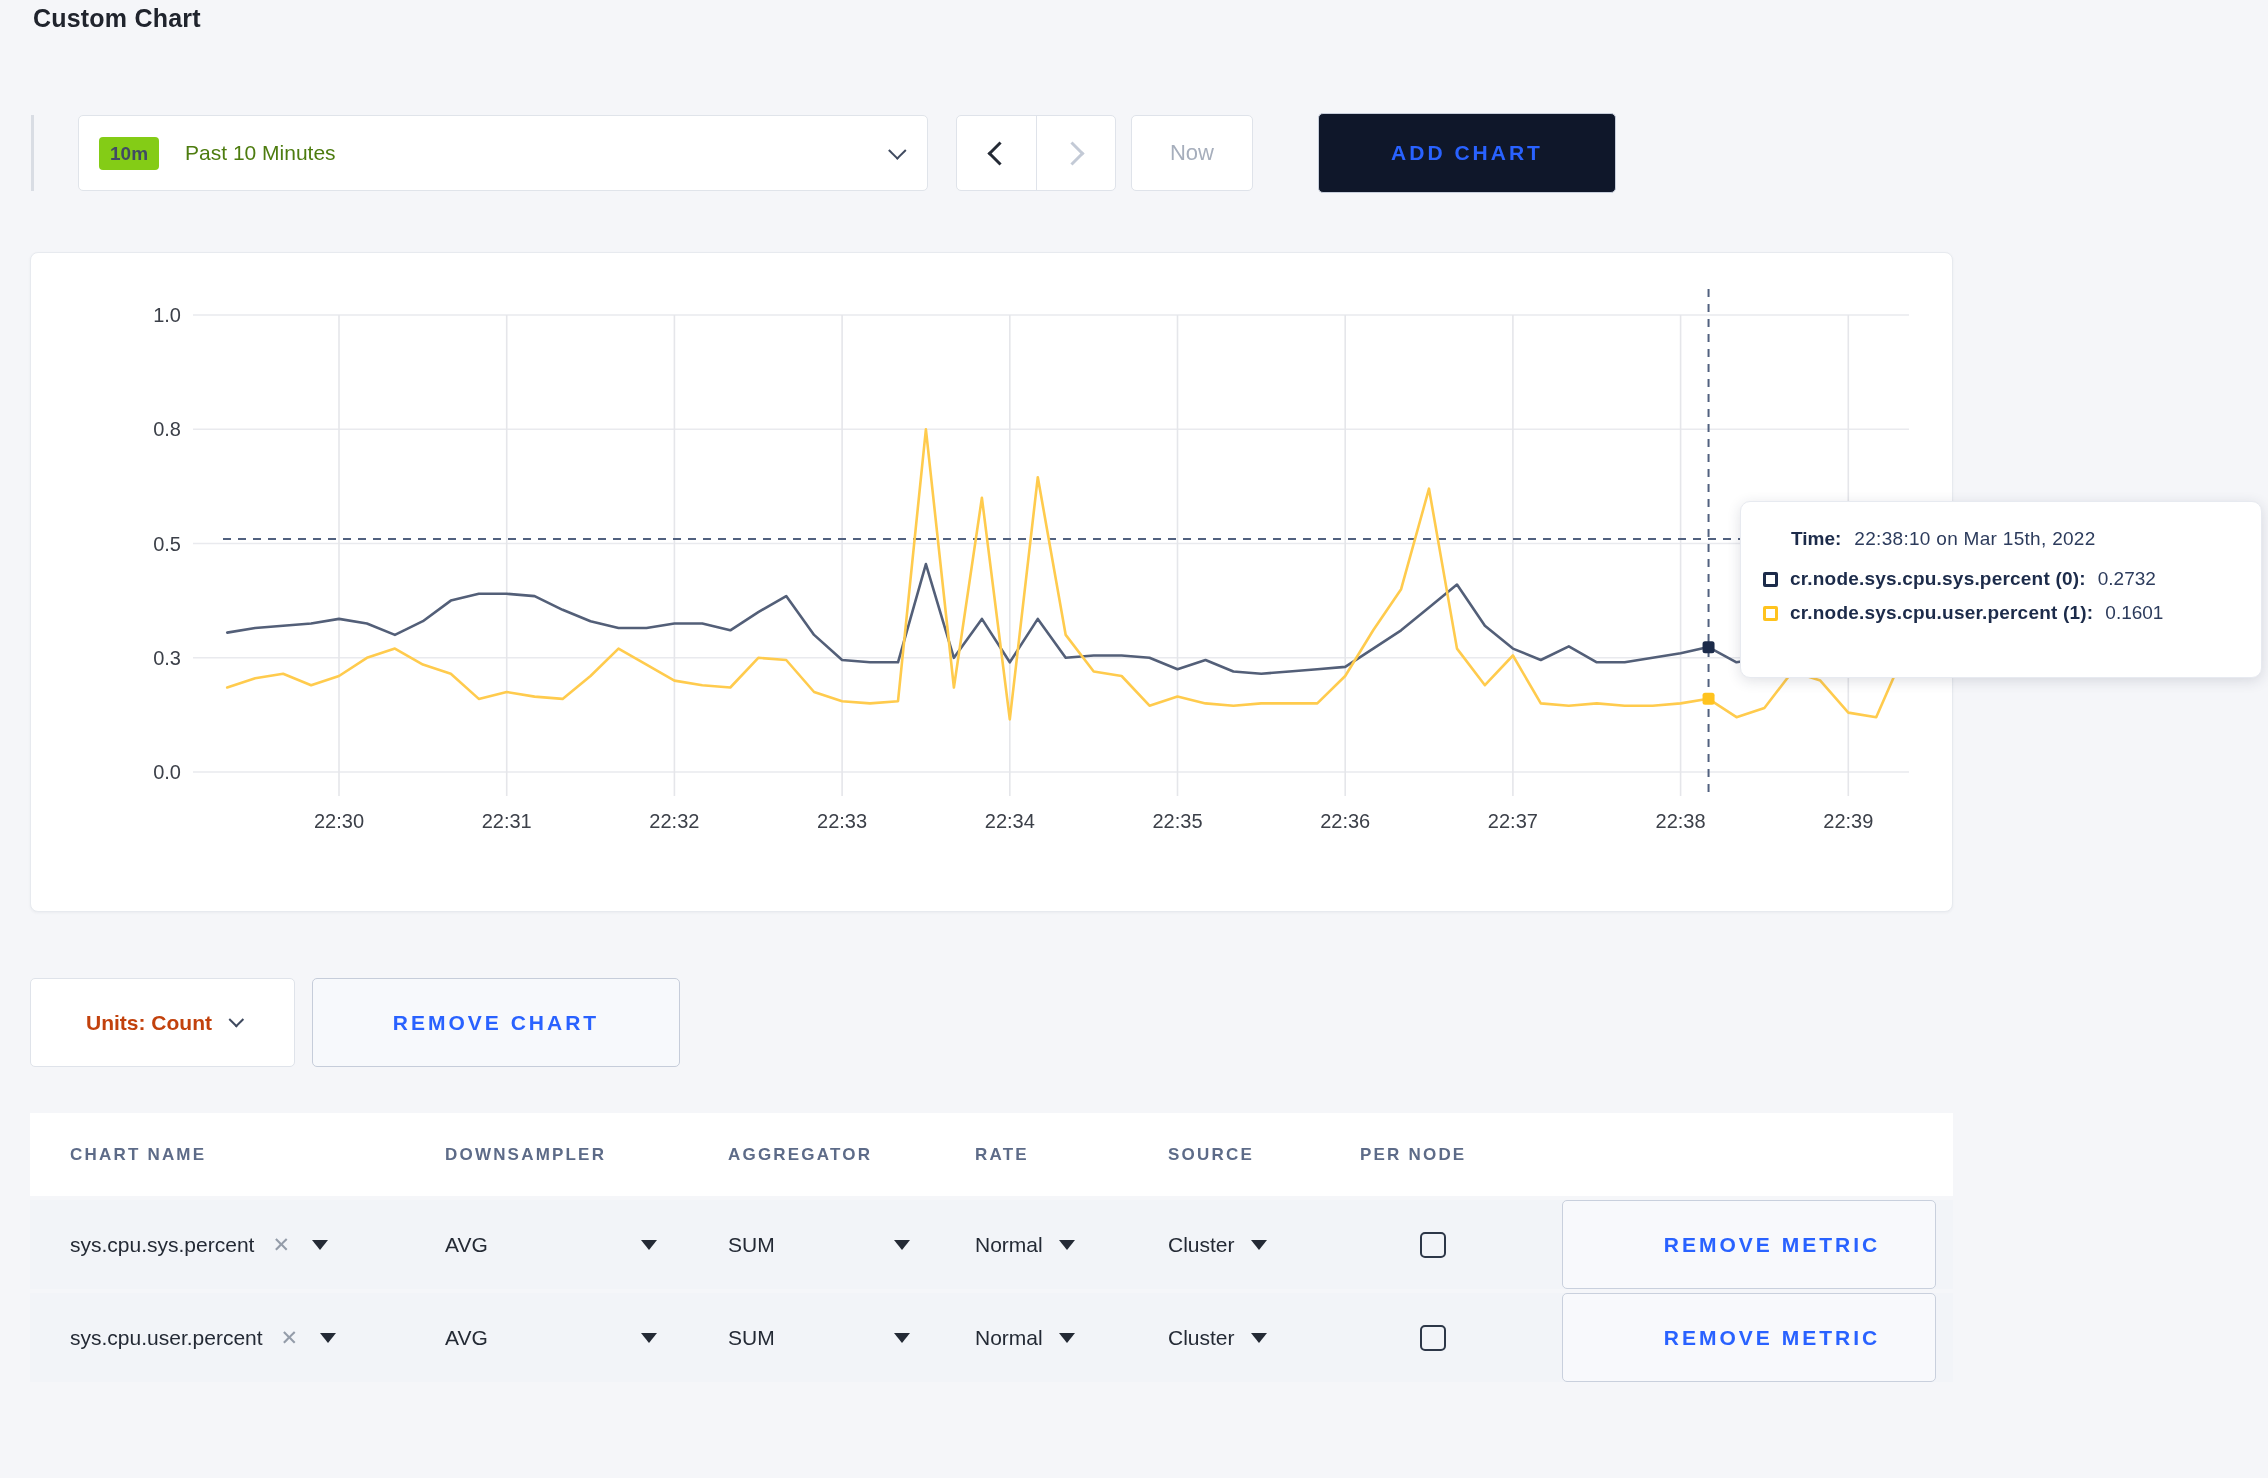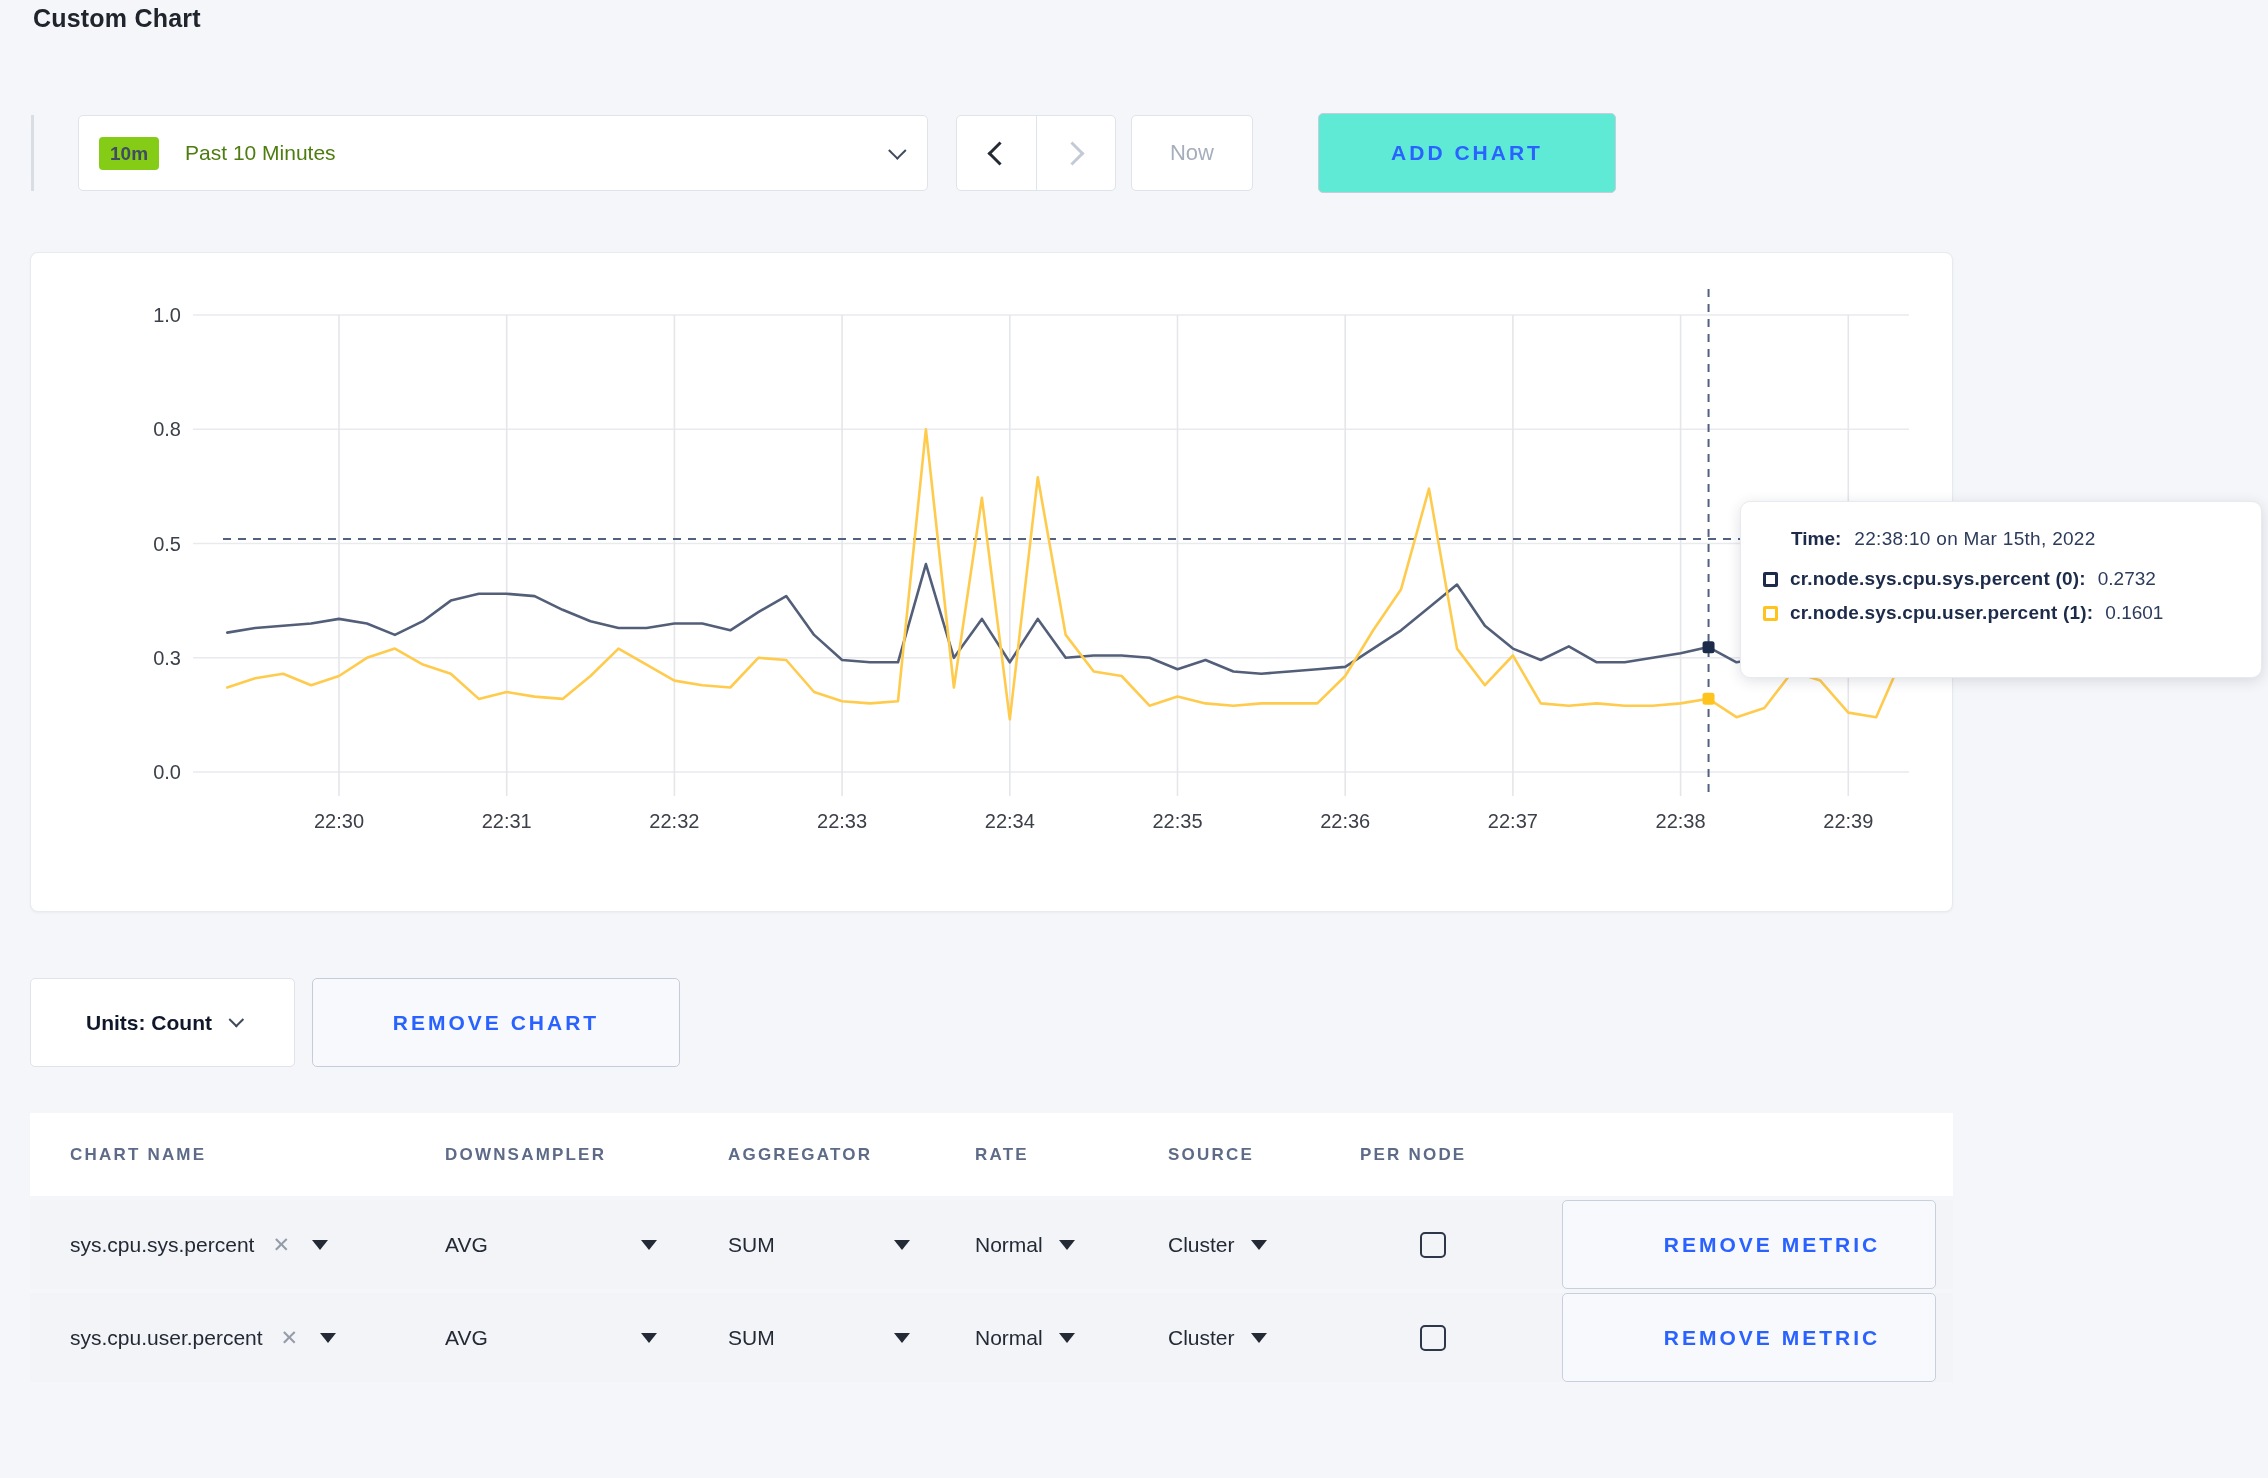--- a/index.html
+++ b/index.html
@@ -51,21 +51,21 @@
     width: 17px; height: 17px; border-right: 3.5px solid #c3cad6; border-top: 3.5px solid #c3cad6;
     transform: rotate(45deg); margin-right: 6px;
   }
   .now-button {
     position: absolute; left: 1131px; top: 115px; width: 122px; height: 76px;
     background: #fff; border: 1.5px solid #dfe3ea; border-radius: 5px;
     font-size: 22px; color: #a6aebc; display: flex; align-items: center; justify-content: center;
     cursor: default;
   }
   .blue-outline-btn {
-    background: #5eead4; border: 1.5px solid #c6cdda; border-radius: 5px;
+    background: #0f172a; border: 1.5px solid #c6cdda; border-radius: 5px;
     color: var(--accent, #2962ff); font-size: 21px; font-weight: 700; letter-spacing: 3px;
     display: flex; align-items: center; justify-content: center; cursor: pointer;
   }
   .add-chart-button { position: absolute; left: 1318px; top: 113px; width: 298px; height: 80px; }
 
   
   .chart-card {
     position: absolute; left: 30px; top: 252px; width: 1923px; height: 660px;
     background: #fff; border: 1px solid #e7eaef; border-radius: 8px;
     box-shadow: 0 1px 3px rgba(40,50,70,.05);
@@ -87,21 +87,21 @@
   .tt-swatch { width: 15px; height: 15px; border: 3.5px solid #1c2b4a; border-radius: 2px; flex: none; margin-right: 12px; }
   .tt-name { font-size: 19px; font-weight: 700; color: #1c2b4a; letter-spacing: .2px; }
   .tt-num { font-size: 19px; color: #2c3b5c; margin-left: 12px; }
 
   
   .units-select {
     position: absolute; left: 30px; top: 978px; width: 265px; height: 89px;
     background: #fff; border: 1.5px solid #dfe3ea; border-radius: 5px;
     display: flex; align-items: center; justify-content: center; cursor: pointer;
   }
-  .units-label { font-size: 21px; font-weight: 700; color: #0f172a; }
+  .units-label { font-size: 21px; font-weight: 700; color: #c2410c; }
   .units-select .chev-down { margin-left: 16px; width: 11px; height: 11px; border-width: 2px; }
   .remove-chart-button {
     position: absolute; left: 312px; top: 978px; width: 368px; height: 89px;
     background: #f7f9fc;
   }
 
   
   .metrics-table { position: absolute; left: 30px; top: 1113px; width: 1923px; }
   .mt-grid {
     display: grid;

